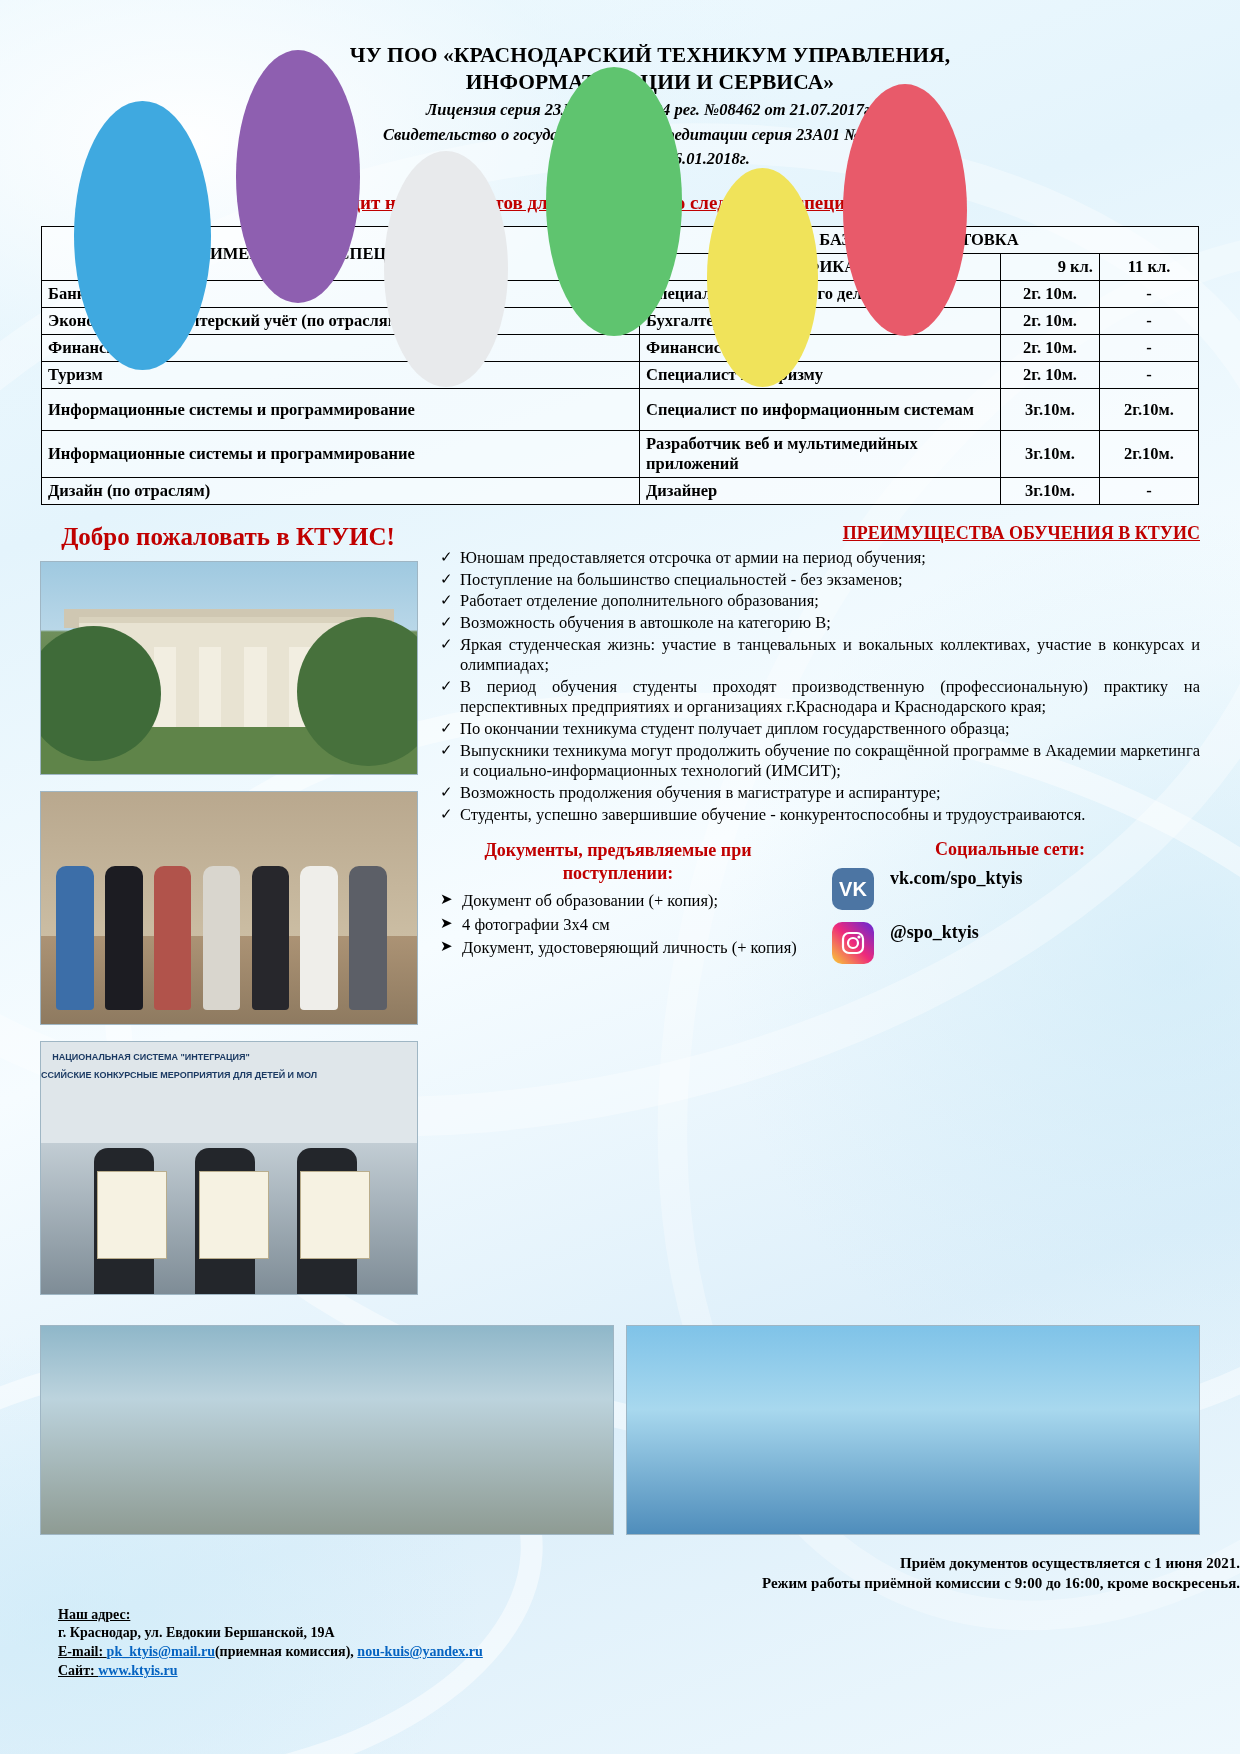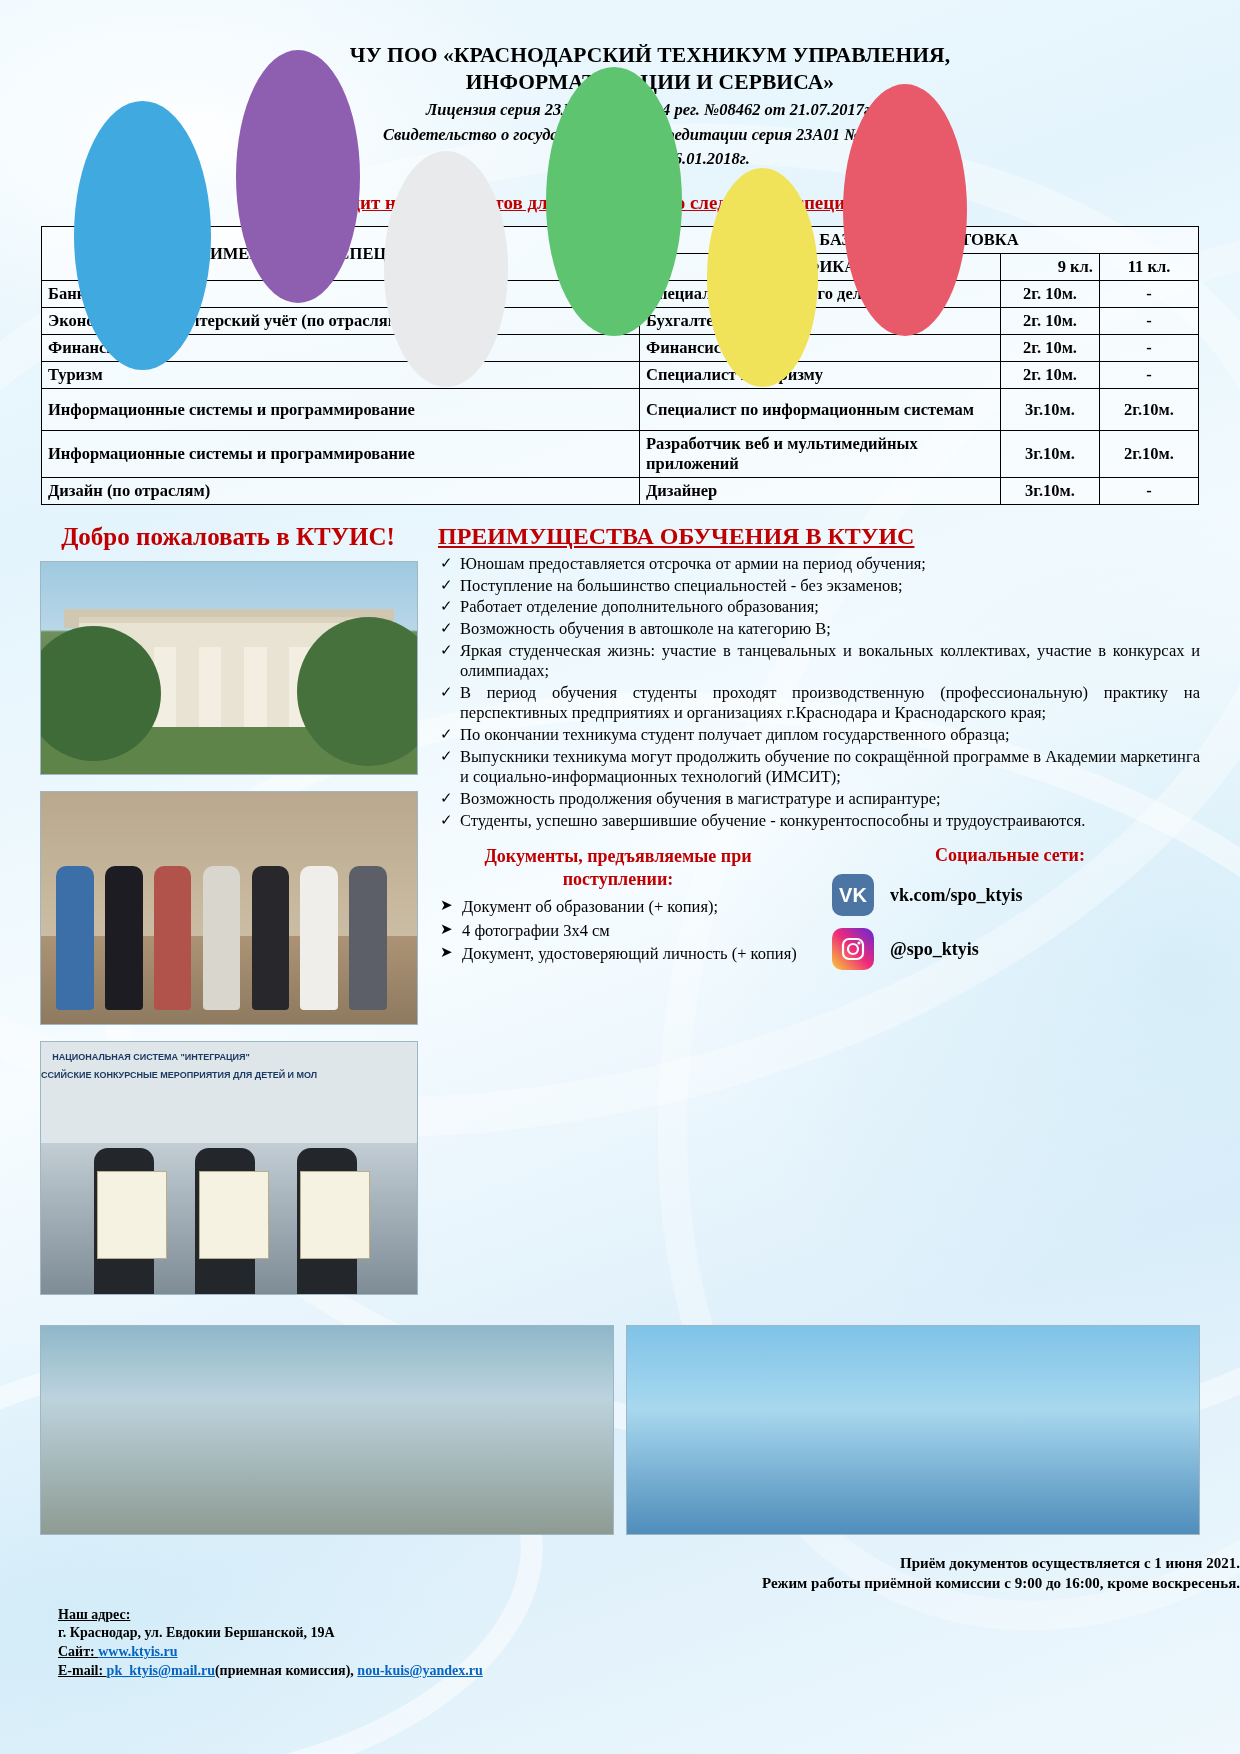--- a/index.html
+++ b/index.html
@@ -162,23 +162,23 @@
     display: block;
     margin-bottom: 16px;
     position: relative;
     overflow: hidden;
   }
   .ph-building { height: 212px; background: linear-gradient(180deg,#9fc9e0 0%,#b9d7e8 32%,#6f8f5c 33%,#5d8049 60%,#7b9a63 100%); }
   .ph-students { height: 232px; background: linear-gradient(180deg,#cdb79a 0%,#b99e7e 45%,#8e7a60 100%); }
   .ph-awards   { height: 252px; background: linear-gradient(180deg,#dfe5e8 0%,#c2cdd4 40%,#7e8c96 100%); }
 
   .adv-title {
-    text-align: left;
-    font-weight: bold;
-    font-size: 24px;
+    text-align: right;
+    font-weight: bold;
+    font-size: 18px;
     color: #c00000;
     text-decoration: underline;
     margin-bottom: 4px;
   }
   ul.adv {
     list-style: none;
     margin: 0;
     padding: 0;
   }
   ul.adv li {
@@ -221,21 +221,20 @@
   ul.docs li .arrow { position: absolute; left: 2px; top: 0; font-size: 15px; }
   .social-title {
     text-align: center;
     font-weight: bold;
     font-size: 18px;
     color: #c00000;
     margin-bottom: 8px;
   }
   .social-row {
     display: flex;
-    align-items: center;
     margin-bottom: 12px;
     padding-left: 12px;
   }
   .si {
     width: 42px; height: 42px;
     border-radius: 10px;
     margin-right: 16px;
     flex: 0 0 auto;
     display: flex; align-items: center; justify-content: center;
     color: #fff; font-weight: bold;
@@ -472,21 +471,21 @@
 
     <div class="accept">
       <div>Приём документов осуществляется с 1 июня 2021.</div>
       <div>Режим работы приёмной комиссии с 9:00 до 16:00, кроме воскресенья.</div>
     </div>
 
     <div class="addr">
       <div class="u">Наш адрес:</div>
       <div>г. Краснодар, ул. Евдокии Бершанской, 19А</div>
       <div>
+        <span class="u">E-mail: </span><span class="lnk">pk_ktyis@mail.ru</span><span>(приемная комиссия), </span><span class="lnk">nou-kuis@yandex.ru</span>
+      </div>
+      <div>
         <span class="u">Сайт: </span><span class="lnk">www.ktyis.ru</span>
-      </div>
-      <div>
-        <span class="u">E-mail: </span><span class="lnk">pk_ktyis@mail.ru</span><span>(приемная комиссия), </span><span class="lnk">nou-kuis@yandex.ru</span>
       </div>
     </div>
 
   </div>
 </div>
 
 </body></html>

